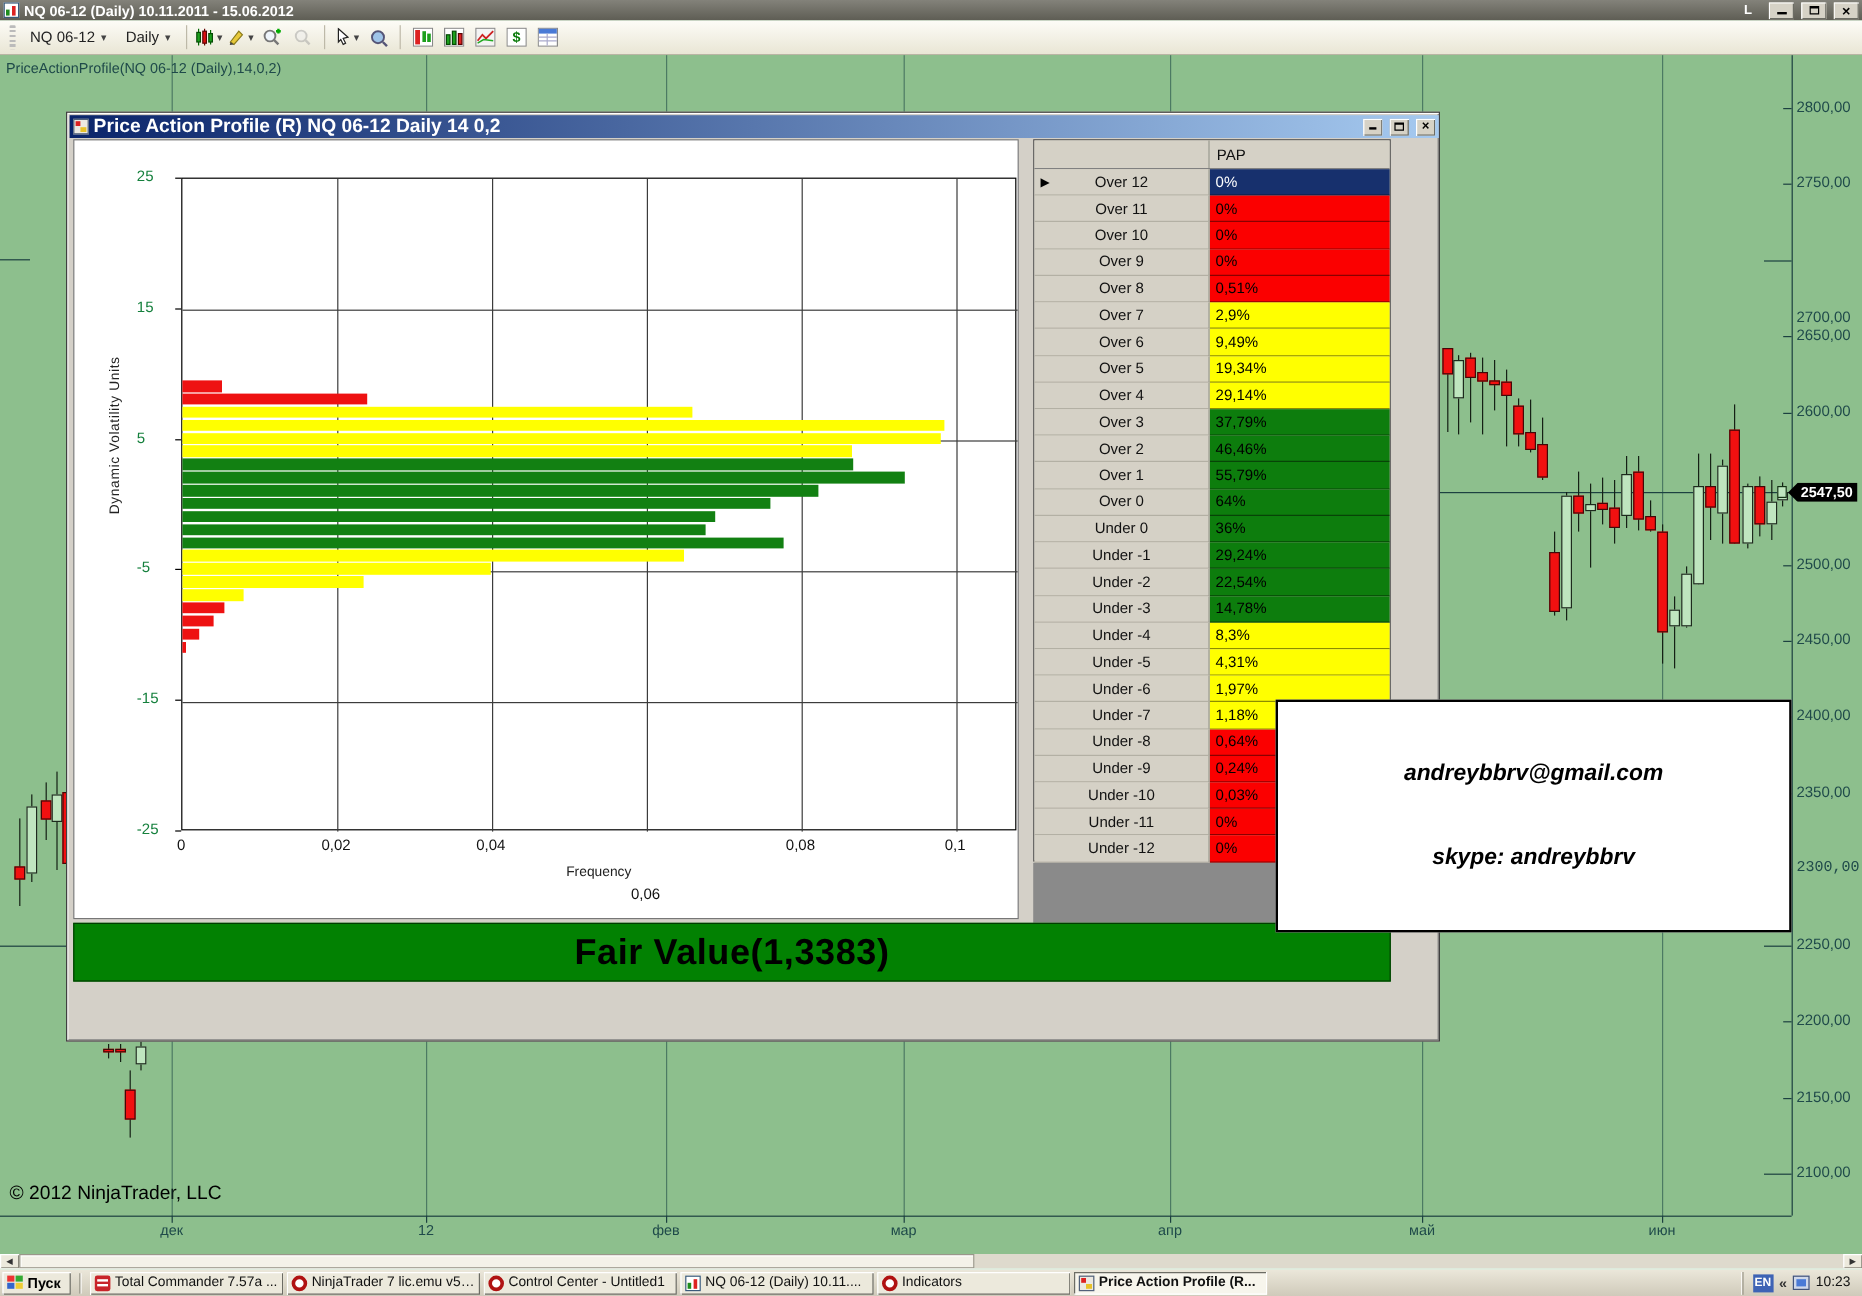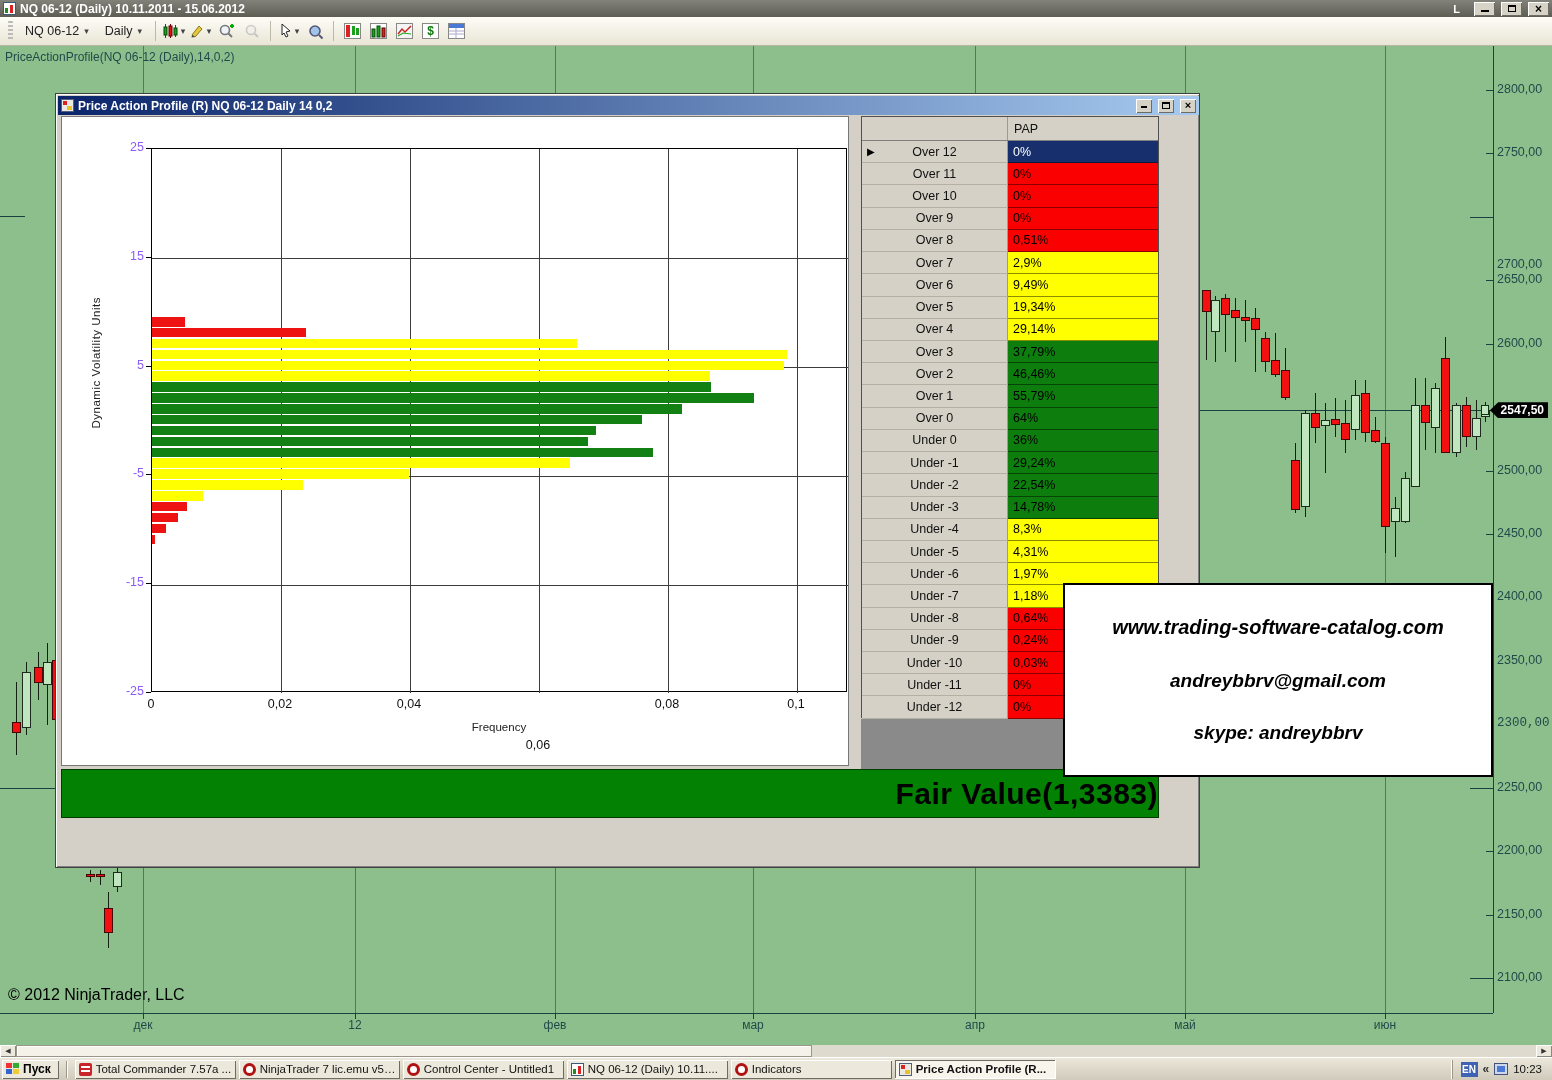--- a/index.html
+++ b/index.html
@@ -35,52 +35,52 @@
 .priceline{position:absolute;height:1px;background:#1c4040}
 .wick{position:absolute;width:1px;background:#152015}
 .candle{position:absolute;width:9px;border:1px solid #1d2a1d}
 .candle.g{background:#bfe6bf}
 .candle.r{background:#f21010;border-color:#420808}
 .price-tag{position:absolute;left:1490px;width:58px;height:16px;background:#000;color:#fff;font-size:12px;font-weight:bold;display:flex;align-items:center;justify-content:flex-end;padding-right:4px;clip-path:polygon(0 50%,14% 0,100% 0,100% 100%,14% 100%)}
 .price-marker{position:absolute;left:1481px;width:8px;height:10px;background:#bfe6bf;border:1px solid #143214}
 
 .dialog{position:absolute;left:55px;top:93px;width:1145px;height:775px;background:#d4d0c8;border:1px solid #404040;box-shadow:inset 1px 1px 0 #fff,inset -1px -1px 0 #808080;z-index:10}
 .dlg-title{position:absolute;left:2px;top:2px;width:1141px;height:19px;background:linear-gradient(90deg,#0a246a,#a6caf0);display:flex;align-items:center;padding:0 3px;gap:4px}
-.dlg-title-text{color:#fff;font-weight:bold;font-size:12px;white-space:nowrap;flex:1}
+.dlg-title-text{color:#fff;font-weight:bold;font-size:16px;white-space:nowrap;flex:1}
 .dlgbtn{width:16px;height:14px;background:#d6d2c6;box-shadow:inset 1px 1px 0 #fff,inset -1px -1px 0 #6c6c64;display:flex;align-items:center;justify-content:center;margin-left:2px;font-weight:bold}
 .dlgbtn .g-min{width:6px;height:6px;border-bottom-width:2px}
 .dlgbtn .g-max{width:8px;height:7px;border:1px solid #000;border-top:2px solid #000}
 .dlgbtn .g-x{font-size:11px;line-height:9px}
 .form-icon{width:13px;height:13px;background:#ece9e2;border:1px solid #51607a;position:relative;flex:none}
 .form-icon::before{content:'';position:absolute;left:1px;top:1px;width:4px;height:4px;background:#d22}
 .form-icon::after{content:'';position:absolute;right:1px;bottom:1px;width:5px;height:4px;background:#e8c22a}
 
 .chart-panel{position:absolute;left:5px;top:22px;width:788px;height:650px;background:#fff;border:1px solid #777}
 .plot{position:absolute;left:89px;top:31px;width:696px;height:544px;border:1px solid #000}
 .pgrid-v{position:absolute;top:0;width:1px;height:544px;background:#3c3c3c}
 .pgrid-h{position:absolute;left:0;width:696px;height:1px;background:#3c3c3c}
 .bar{position:absolute;left:0;height:9.5px}
 .b-red{background:#ee1212}.b-yellow{background:#ffff00}.b-green{background:#128012}
-.ytick{position:absolute;width:30px;text-align:right;font-size:12.5px;color:#8b5cf6}
+.ytick{position:absolute;width:30px;text-align:left;font-size:12.5px;color:#15803d}
 .ytickmark{position:absolute;width:5px;height:1px;background:#000}
 .xtick{position:absolute;width:46px;text-align:center;font-size:12.5px;color:#111}
 .ylab{position:absolute;left:28px;top:180px;font-size:11.5px;color:#222;transform:rotate(180deg);writing-mode:vertical-rl;letter-spacing:.5px}
 .xlab{position:absolute;left:89px;top:604px;width:696px;text-align:center;font-size:11.5px;color:#222}
 
 .pap-table{position:absolute;left:805px;top:22px;width:298px;height:602px;border:1px solid #505050;background:#d5d1c6;font-size:12.5px}
 .phead{display:flex;height:24px;border-bottom:1px solid #808080;background:#d5d1c6}
 .phead .h1{width:146px;border-right:1px solid #9b9b90}
 .phead .h2{flex:1;display:flex;align-items:center;padding-left:6px;color:#111}
 .prow{display:flex;height:22.23px}
 .rh{width:146px;background:#d5d1c6;border-right:1px solid #9b9b90;border-bottom:1px solid #b3b0a4;display:flex;align-items:center;justify-content:center;position:relative;color:#111}
 .sel-arrow{position:absolute;left:5px;font-size:10px;color:#000}
 .pv{flex:1;display:flex;align-items:center;padding-left:5px;border-bottom:1px solid rgba(0,0,0,.45);color:#000}
 .c-red{background:#fb0000}.c-yellow{background:#ffff00}.c-green{background:#0d7d0d}.c-blue{background:#17306d;color:#fff}
 .below-gray{position:absolute;left:805px;top:625px;width:298px;height:50px;background:#8a8a8a}
-.fair-banner{position:absolute;left:5px;top:675px;width:1098px;height:49px;background:#028102;border:1px solid #013d01;display:flex;align-items:center;justify-content:flex-end}
+.fair-banner{position:absolute;left:5px;top:675px;width:1098px;height:49px;background:#028102;border:1px solid #013d01;display:flex;align-items:center;justify-content:center}
 .fair-text{font-size:30px;font-weight:bold;color:#000;letter-spacing:.5px}
 
 .watermark{position:absolute;left:1063px;top:583px;width:430px;height:194px;background:#fff;border:2px solid #000;z-index:50;display:flex;flex-direction:column;justify-content:space-evenly;align-items:center}
 .wm-line{font-size:20px;font-weight:bold;font-style:italic;color:#000;white-space:nowrap}
 .wm-line.sm{font-size:19px}
 
 .scroll{position:absolute;left:0;top:1045px;width:1552px;height:12px;background:#dedacd;z-index:5}
 .sbtn{position:absolute;top:0;width:16px;height:12px;background:#ece9dc;box-shadow:inset 1px 1px 0 #fff,inset -1px -1px 0 #8a887c;font-size:7px;display:flex;align-items:center;justify-content:center;color:#333}
 .sthumb{position:absolute;left:16px;top:0;width:796px;height:12px;background:#f4f2e9;border:1px solid #9a978a;box-shadow:inset 1px 1px 0 #fff}
 
@@ -600,21 +600,20 @@
         </div>
     </div>
     <div class="below-gray"></div>
 
     <div class="fair-banner">
       <span class="fair-text">Fair Value(1,3383)</span>
     </div>
   </div>
 
   <div class="watermark">
-    <span class="wm-line">www.trading-software-catalog.com</span>
     <span class="wm-line sm">andreybbrv@gmail.com</span>
     <span class="wm-line sm">skype: andreybbrv</span>
   </div>
 
   <div class="scroll">
     <span class="sbtn" style="left:0">◀</span>
     <span class="sthumb"></span>
     <span class="sbtn" style="left:1536px">▶</span>
   </div>
 

